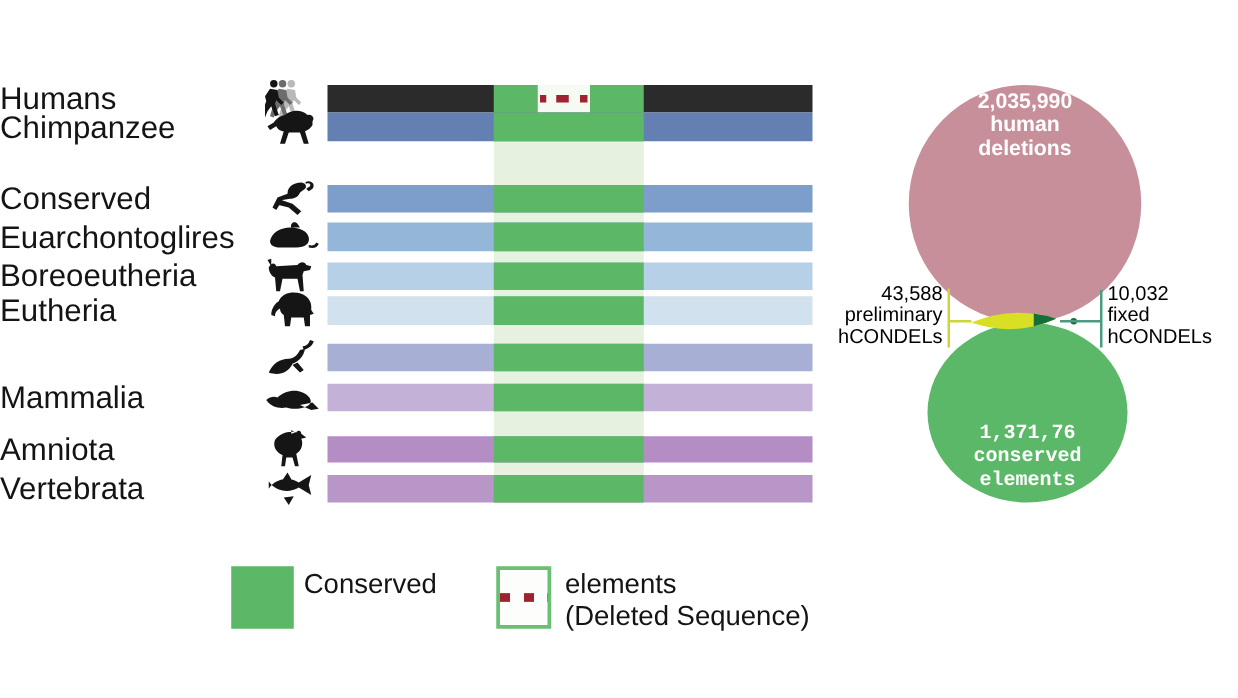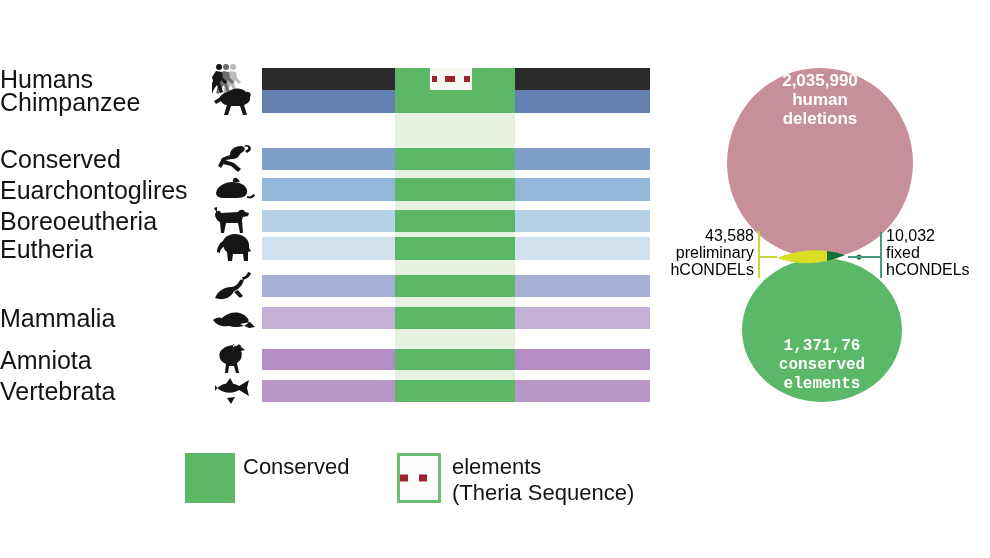--- a/index.html
+++ b/index.html
@@ -216,16 +216,16 @@
 
   <div class="legend-swatch"></div>
   <div class="legend-text lt1">
     <span>Conserved</span>
   </div>
   <div class="legend-box">
     <div class="legend-dashline"></div>
   </div>
   <div class="legend-text lt2">
     <span>elements</span>
-    <span>(Theria Sequence)</span>
+    <span>(Deleted Sequence)</span>
   </div>
 
 </div>
 
 </body></html>

